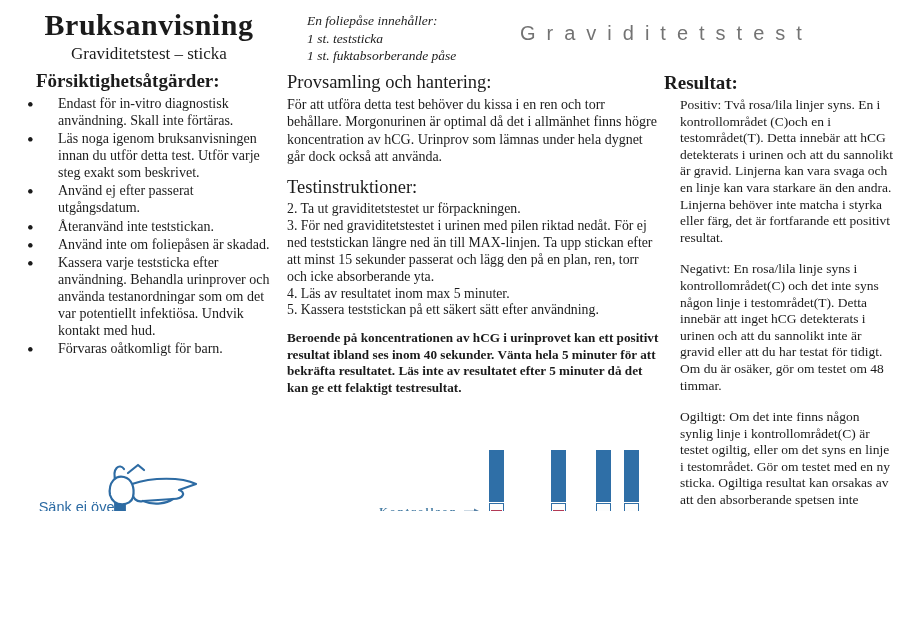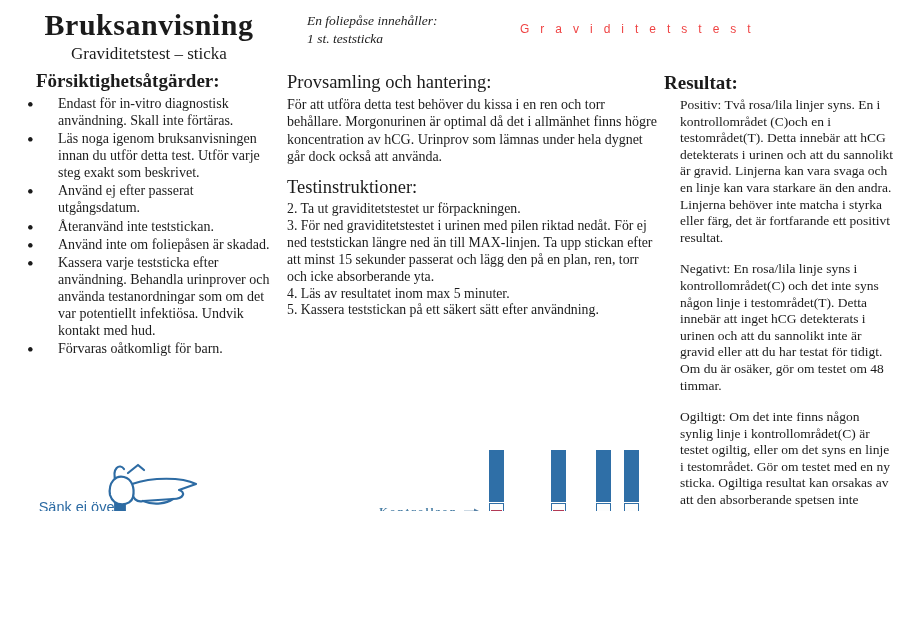--- a/index.html
+++ b/index.html
@@ -7,21 +7,21 @@
     position:relative;width:900px;height:511px;overflow:hidden;background:#ffffff;
     font-family:"Liberation Serif","DejaVu Serif",serif;color:#1b1b1b;
   }
   
   .title-block{position:absolute;left:30px;top:8px;width:238px;text-align:center;}
   .title{font-size:30px;font-weight:bold;letter-spacing:.5px;line-height:1.1;}
   .subtitle{font-size:17px;margin-top:3px;}
   .package{position:absolute;left:307px;top:12px;font-style:italic;font-size:13.5px;line-height:1.3;}
   .brand{
     position:absolute;left:520px;top:22px;font-family:"Liberation Sans","DejaVu Sans",sans-serif;
-    font-size:12px;letter-spacing:11px;color:#ef4444;white-space:nowrap;
+    font-size:20px;letter-spacing:11px;color:#737373;white-space:nowrap;
   }
   
   .col1{position:absolute;left:10px;top:70px;width:262px;}
   .col1 h2{font-size:19px;font-weight:bold;margin:0 0 3px 26px;}
   .col1 ul{list-style:none;margin:0;padding:0;font-size:14px;line-height:1.22;}
   .col1 li{position:relative;padding-left:48px;margin-bottom:1px;}
   .col1 li::before{content:"\2022";position:absolute;left:17px;top:-2px;font-size:19px;}
   .col2{position:absolute;left:287px;top:72px;width:372px;}
   .col2 h2{font-size:18.5px;font-weight:normal;margin:0 0 3px 0;}
   .col2 .body{font-size:14px;line-height:1.24;}
@@ -70,20 +70,21 @@
 <div class="page">
 
   <div class="title-block">
     <div class="title">Bruksanvisning</div>
     <div class="subtitle">Graviditetstest – sticka</div>
   </div>
 
   <div class="package">
     <div>En foliepåse innehåller:</div>
     <div>1 st. teststicka</div>
+    <div>1 st. fuktabsorberande påse</div>
   </div>
 
   <div class="brand">Graviditetstest</div>
 
   <div class="col1">
     <h2>Försiktighetsåtgärder:</h2>
     <ul>
       <li>Endast för in-vitro diagnostisk användning. Skall inte förtäras.</li>
       <li>Läs noga igenom bruksanvisningen innan du utför detta test. Utför varje steg exakt som beskrivet.</li>
       <li>Använd ej efter passerat utgångsdatum.</li>
@@ -97,20 +98,21 @@
   <div class="col2">
     <h2>Provsamling och hantering:</h2>
     <div class="body">För att utföra detta test behöver du kissa i en ren och torr behållare.  Morgonurinen är optimal då det i allmänhet finns högre koncentration av hCG. Urinprov som lämnas under hela dygnet går dock också att använda.</div>
     <h2 class="h-instr">Testinstruktioner:</h2>
     <div class="steps">
       <div>2. Ta ut graviditetstestet ur förpackningen.</div>
       <div>3. För ned graviditetstestet i urinen med pilen riktad nedåt. För ej ned teststickan längre ned än till MAX-linjen. Ta upp stickan efter att minst 15 sekunder passerat och lägg den på en plan, ren, torr och icke absorberande yta.</div>
       <div>4. Läs av resultatet inom max 5 minuter.</div>
       <div>5. Kassera teststickan på ett säkert sätt efter användning.</div>
     </div>
+    <div class="warning">Beroende på koncentrationen av hCG i urinprovet kan ett positivt resultat ibland ses inom 40 sekunder. Vänta hela 5 minuter för att bekräfta resultatet. Läs inte av resultatet efter 5 minuter då det kan ge ett felaktigt testresultat.</div>
   </div>
 
   <div class="col3">
     <h2>Resultat:</h2>
     <p>Positiv: Två rosa/lila linjer syns. En i kontrollområdet (C)och en i testområdet(T).  Detta innebär att hCG detekterats i urinen och att du sannolikt är gravid. Linjerna kan vara svaga och en linje kan vara starkare än den andra. Linjerna behöver inte matcha i styrka eller färg, det är fortfarande ett positivt resultat.</p>
     <p>Negativt: En rosa/lila linje syns i kontrollområdet(C) och det inte syns någon linje i testområdet(T). Detta innebär att inget hCG detekterats i urinen och att du sannolikt inte är gravid eller att du har testat för tidigt. Om du är osäker, gör om testet om 48 timmar.</p>
     <p>Ogiltigt: Om det inte finns någon synlig linje i kontrollområdet(C) är testet ogiltig, eller om det syns en linje i testområdet. Gör om testet med en ny sticka. Ogiltiga resultat kan orsakas av att den absorberande spetsen inte fuktats tillräckligt eller att provresultatet avlästs för tidigt eller för sent.</p>
   </div>
 
   <div class="dip-note blue-sans">

